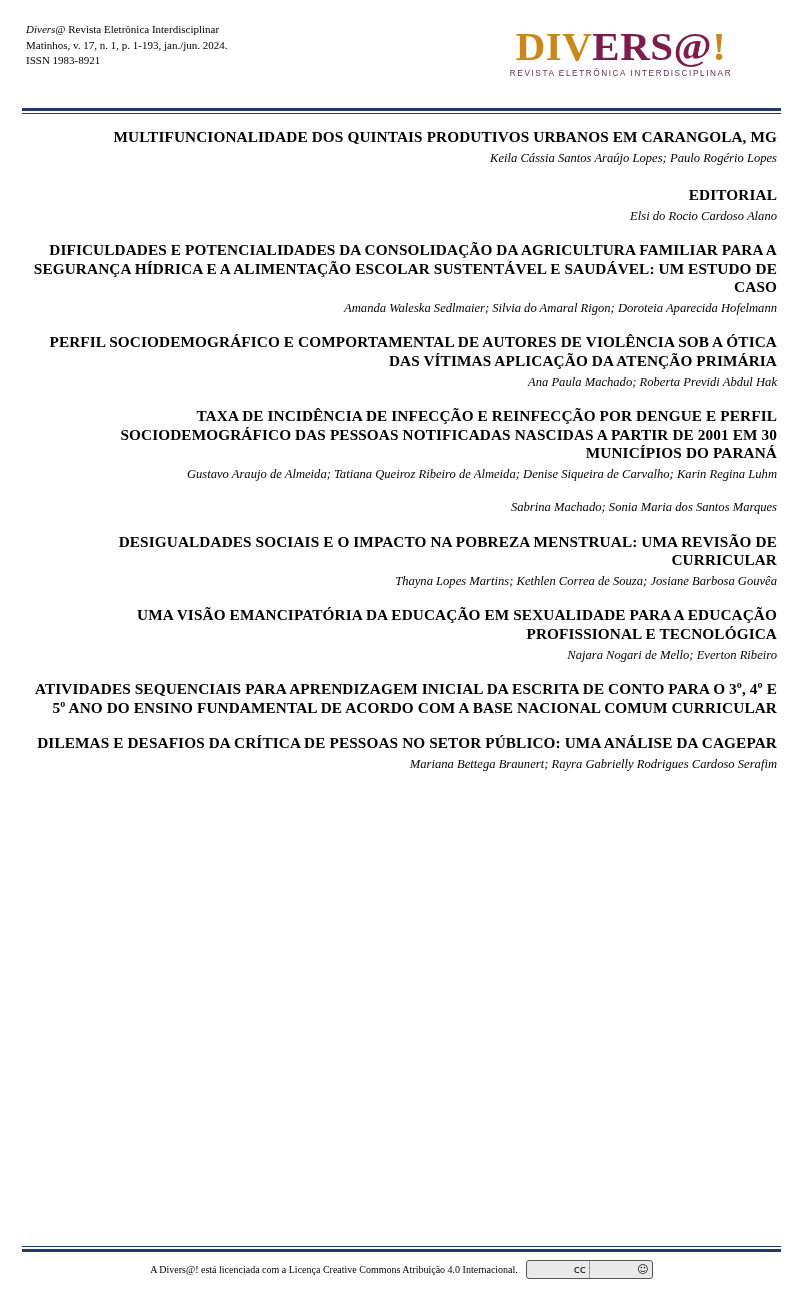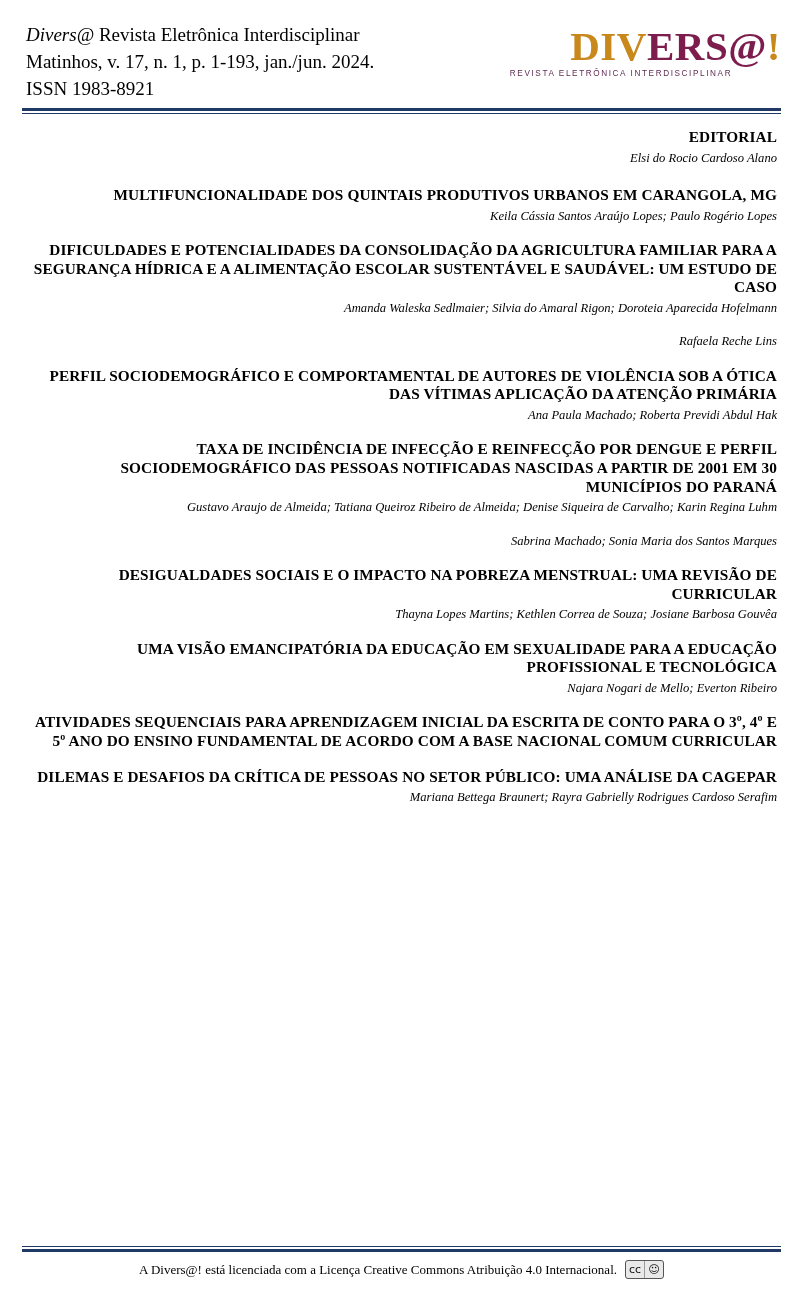--- a/index.html
+++ b/index.html
@@ -26,41 +26,40 @@
 
   
   .masthead {
     display: flex;
     align-items: flex-start;
     justify-content: space-between;
     padding-top: 22px;
     height: 80px;
   }
   .journal-id {
-    font-size: 19px;
+    font-size: 11px;
     line-height: 1.42;
     padding-left: 4px;
     white-space: nowrap;
   }
   .journal-id .it { font-style: italic; }
 
   .logo-block {
     width: 320px;
     position: relative;
     text-align: center;
     padding-top: 4px;
   }
   .logo-wordmark {
     font-family: "Liberation Serif", serif;
     font-weight: bold;
     font-size: 41px;
     letter-spacing: 0.5px;
     line-height: 1;
     white-space: nowrap;
-    text-align: right;
   }
   .logo-wordmark .div { color: #c8881c; }
   .logo-wordmark .ers { color: #7d1d4e; }
   .logo-wordmark .at { color: #7d1d4e; }
   .logo-wordmark .bang { color: #c8881c; }
   .logo-sub {
     margin-top: 2px;
     font-size: 8.2px;
     letter-spacing: 1.6px;
     color: #5f2a52;
@@ -108,41 +107,42 @@
   }
   .footer .rule-thick { margin-top: 0; }
   .footer-inner {
     display: flex;
     align-items: center;
     justify-content: center;
     padding-top: 8px;
     gap: 8px;
   }
   .license-text {
-    font-size: 13px;
+    font-size: 10px;
   }
   .cc-badge {
     display: inline-flex;
     border: 1px solid #555;
     border-radius: 3px;
     overflow: hidden;
     background: #e9e9e9;
     height: 17px;
     align-items: center;
   }
   .cc-badge span {
     display: inline-flex;
     align-items: center;
     justify-content: center;
     width: 18px;
     height: 17px;
     font-size: 11px;
     font-family: "DejaVu Sans", sans-serif;
     color: #111;
     border-right: 1px solid #9a9a9a;
+    padding-left: 44px;
   }
   .cc-badge span:last-child { border-right: none; }
 </style>
 </head>
 <body>
 
 <div class="page">
 
   <div class="masthead">
     <div class="journal-id">
@@ -156,36 +156,35 @@
       <div class="logo-sub">REVISTA ELETRÔNICA INTERDISCIPLINAR</div>
     </div>
   </div>
 
   <div class="rule-thick"></div>
   <div class="rule-thin"></div>
 
   <div class="toc">
 
     <div class="entry">
+      <div class="title">MULTIFUNCIONALIDADE DOS QUINTAIS PRODUTIVOS URBANOS EM CARANGOLA, MG</div>
+      <div class="authors">Keila Cássia Santos Araújo Lopes; Paulo Rogério Lopes</div>
+    </div>
+
+    <div class="entry">
       <div class="title">EDITORIAL</div>
       <div class="authors">Elsi do Rocio Cardoso Alano</div>
     </div>
 
     <div class="entry">
-      <div class="title">MULTIFUNCIONALIDADE DOS QUINTAIS PRODUTIVOS URBANOS EM CARANGOLA, MG</div>
-      <div class="authors">Keila Cássia Santos Araújo Lopes; Paulo Rogério Lopes</div>
-    </div>
-
-    <div class="entry">
       <div class="title">DIFICULDADES E POTENCIALIDADES DA CONSOLIDAÇÃO DA AGRICULTURA FAMILIAR PARA A SEGURANÇA HÍDRICA E A ALIMENTAÇÃO ESCOLAR SUSTENTÁVEL E SAUDÁVEL: UM ESTUDO DE CASO</div>
       <div class="authors">Amanda Waleska Sedlmaier; Silvia do Amaral Rigon; Doroteia Aparecida Hofelmann</div>
     </div>
 
     <div class="entry">
-      <div class="authors">Rafaela Reche Lins</div>
     </div>
 
     <div class="entry">
       <div class="title">PERFIL SOCIODEMOGRÁFICO E COMPORTAMENTAL DE AUTORES DE VIOLÊNCIA SOB A ÓTICA DAS VÍTIMAS APLICAÇÃO DA ATENÇÃO PRIMÁRIA</div>
       <div class="authors">Ana Paula Machado; Roberta Previdi Abdul Hak</div>
     </div>
 
     <div class="entry">
       <div class="title">TAXA DE INCIDÊNCIA DE INFECÇÃO E REINFECÇÃO POR DENGUE E PERFIL SOCIODEMOGRÁFICO DAS PESSOAS NOTIFICADAS NASCIDAS A PARTIR DE 2001 EM 30 MUNICÍPIOS DO PARANÁ</div>
       <div class="authors">Gustavo Araujo de Almeida; Tatiana Queiroz Ribeiro de Almeida; Denise Siqueira de Carvalho; Karin Regina Luhm</div>

